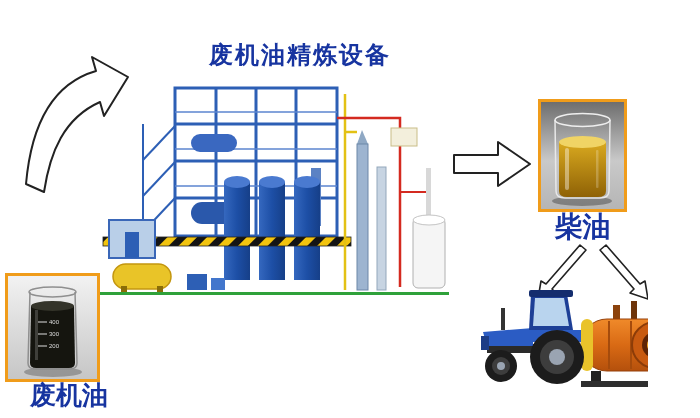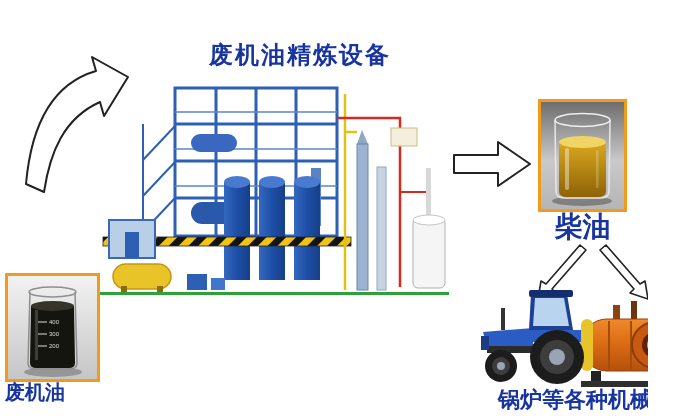--- a/index.html
+++ b/index.html
@@ -117,21 +117,21 @@
         <line x1="30" y1="70" x2="39" y2="70"></line>
       </g>
       <g fill="#dedede" font-size="6">
         <text x="41" y="48">400</text>
         <text x="41" y="60">300</text>
         <text x="41" y="72">200</text>
       </g>
       <rect x="27" y="34" width="3" height="50" fill="rgba(255,255,255,0.18)"></rect>
     </svg>
   </div>
-  <div class="abs cn-label" style="left:5px; top:381px; width:95px; font-size:20px;">废机油</div>
+  <div class="abs cn-label" style="left:13px; top:381px; width:95px; font-size:26px;text-align:right;">废机油</div>
 
   <svg class="abs" style="left:452px; top:135px;" viewBox="0 0 82 58" width="82" height="58">
     <polygon points="2,20 46,20 46,7 78,29 46,51 46,38 2,38" fill="#ffffff" stroke="#222222" stroke-width="2" stroke-linejoin="round"></polygon>
   </svg>
 
   <div class="abs photo-frame" style="left:538px; top:99px; width:89px; height:113px;">
     <svg viewBox="0 0 83 107" width="83" height="107">
       <defs>
         <linearGradient id="dbg" x1="0" y1="0" x2="0" y2="1">
           <stop offset="0" stop-color="#6e6e6e"></stop>
@@ -194,15 +194,14 @@
     <line x1="30" y1="24" x2="30" y2="72" stroke="#a54b0c" stroke-width="2"></line>
     <line x1="52" y1="24" x2="52" y2="72" stroke="#a54b0c" stroke-width="2"></line>
     <circle cx="76" cy="48" r="23" fill="#c85a10" stroke="#8c3c08" stroke-width="2"></circle>
     <circle cx="76" cy="48" r="13" fill="#5e2405"></circle>
     <circle cx="76" cy="48" r="8" fill="#f5a623"></circle>
     <rect x="12" y="74" width="10" height="11" fill="#222222"></rect>
     <rect x="76" y="74" width="10" height="11" fill="#222222"></rect>
     <rect x="2" y="84" width="100" height="6" fill="#2e2e2e"></rect>
   </svg>
 
-  <div class="abs cn-label" style="left:490px; top:388px; width:170px; text-align:center; font-size:22px;">锅炉等各种机械</div>
 
 </div>
 
 </body></html>

